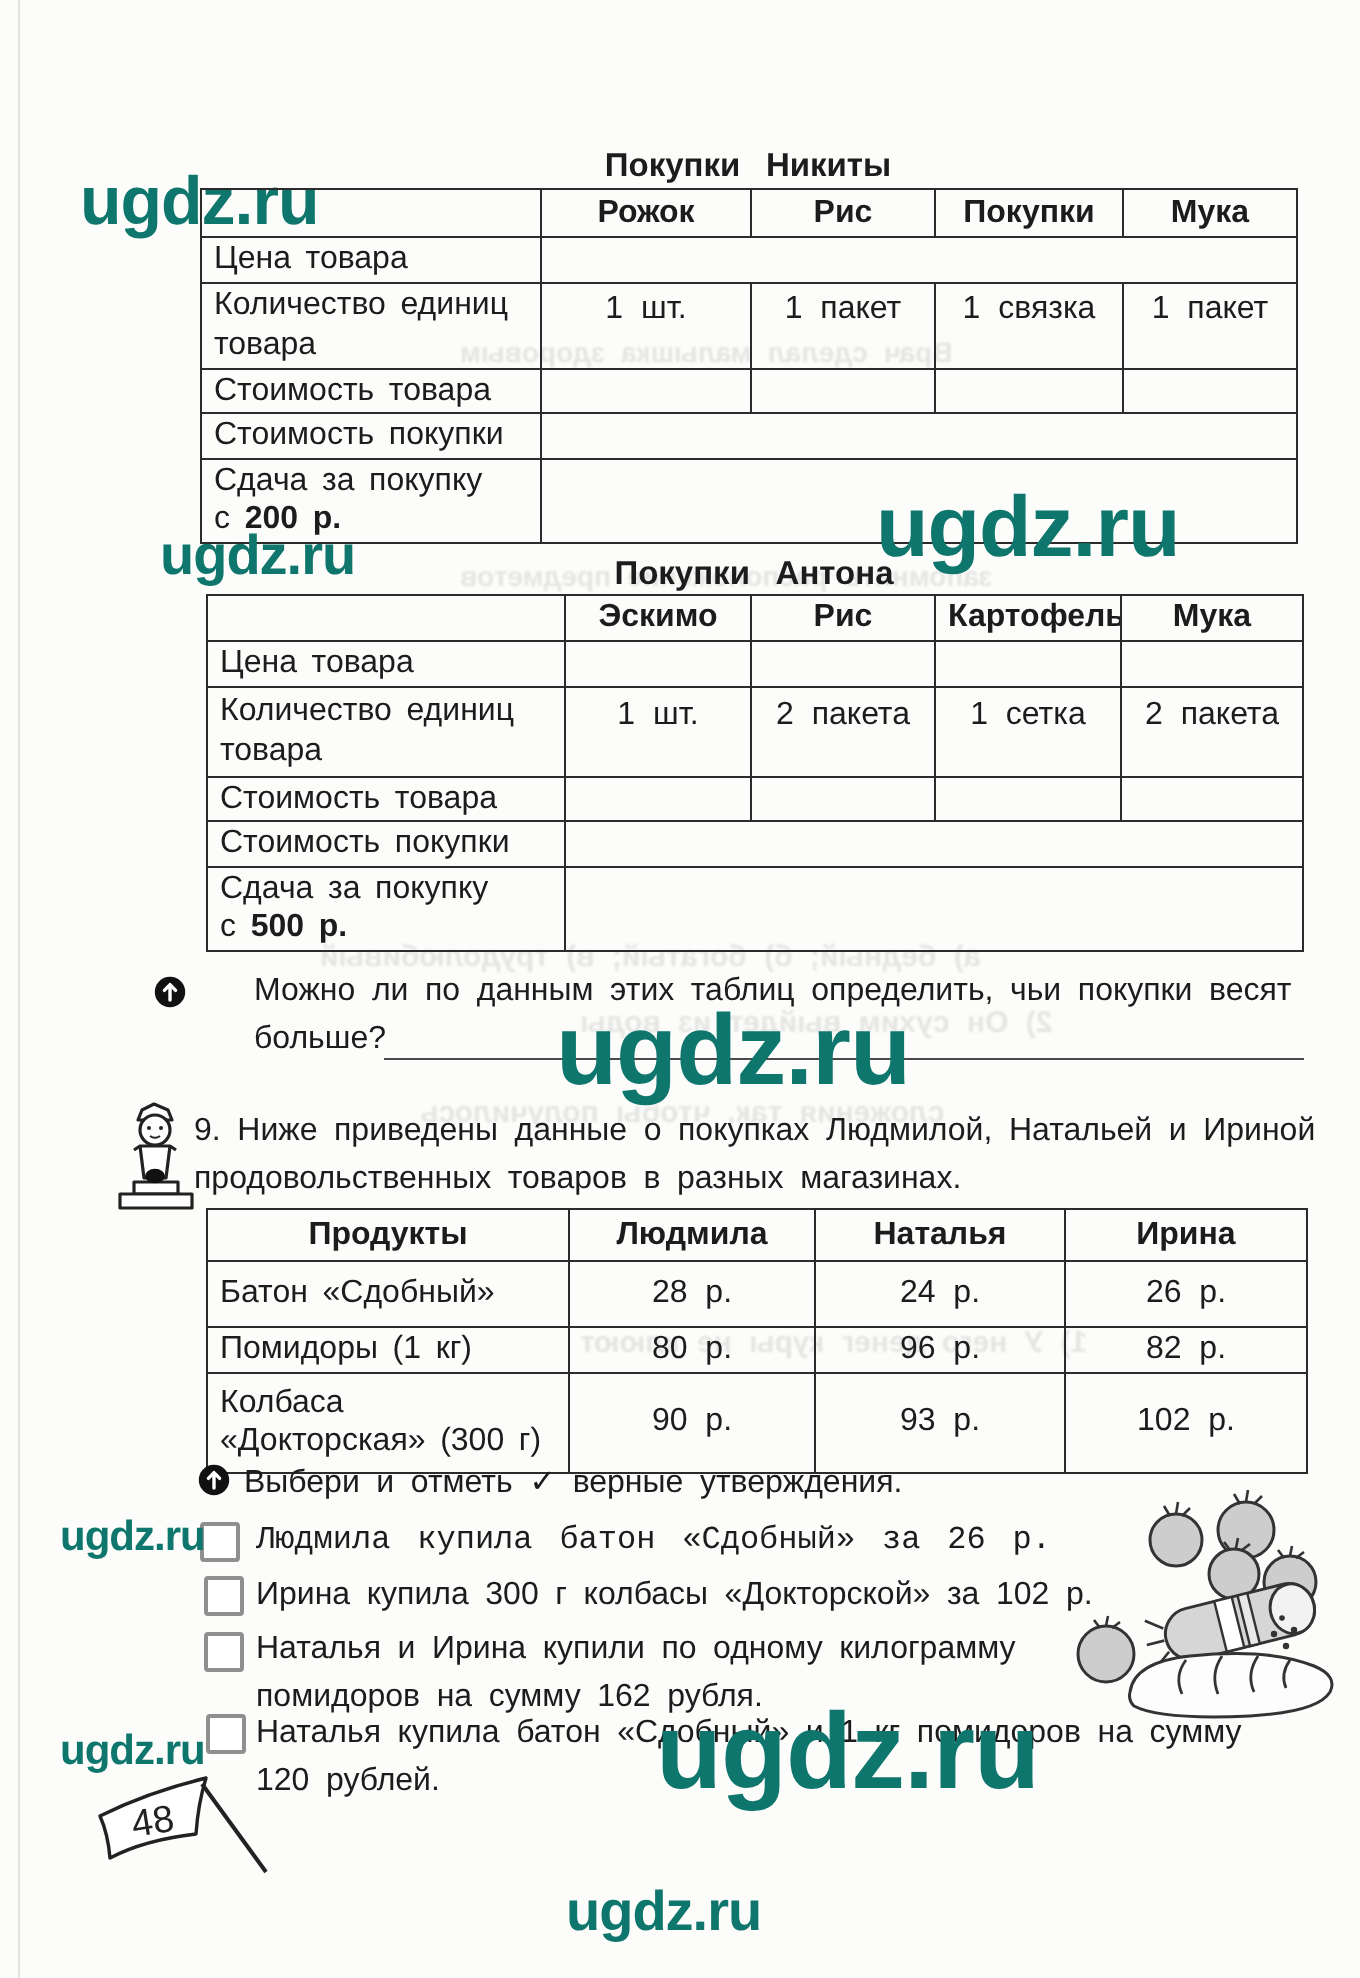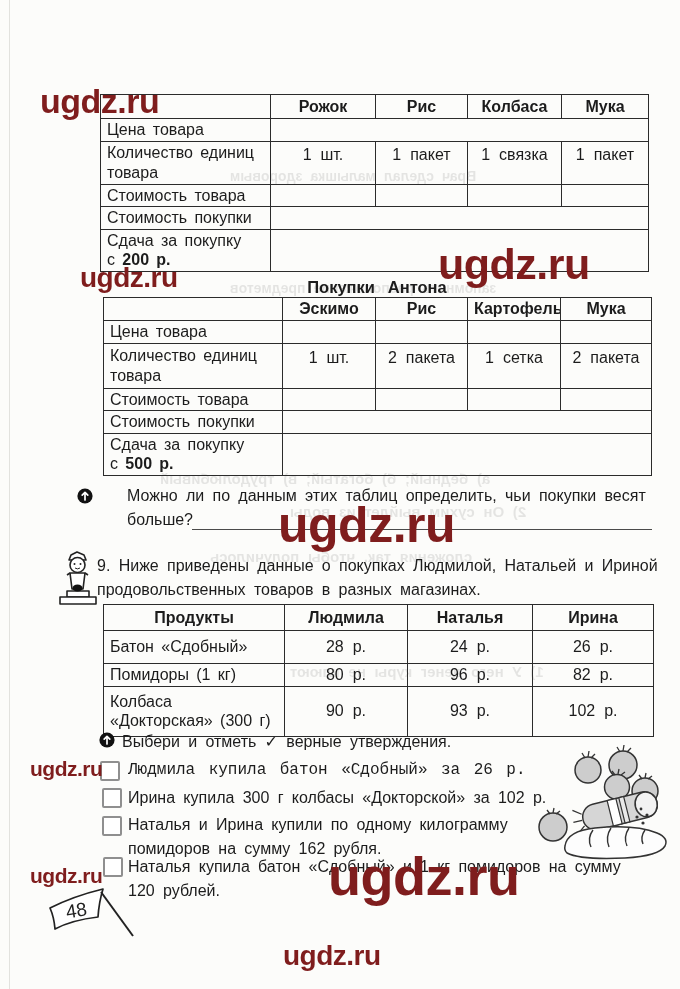--- a/index.html
+++ b/index.html
@@ -2,21 +2,21 @@
 <html><head>
 <meta charset="utf-8">
 <style>
   html,body{margin:0;padding:0;background:#e8e8e6;}
   .page{
     position:relative;width:680px;height:989px;margin:0 auto;
     background:#fcfcfa;overflow:hidden;
     font-family:"Liberation Sans",sans-serif;color:#1c1c1c;
   }
   .abs{position:absolute;}
-  .wm{font-weight:bold;color:#7f1d1d;white-space:nowrap;letter-spacing:-0.5px;}
+  .wm{font-weight:bold;color:#0f766e;white-space:nowrap;letter-spacing:-0.5px;}
   .txt{font-size:16px;line-height:1.45;word-spacing:0.24em;white-space:nowrap;}
   .site-title{font-size:30px;font-weight:bold;letter-spacing:0.5px;}
   .tbl-title{font-size:16.5px;font-weight:bold;word-spacing:0.5em;}
   table.wb{border-collapse:collapse;table-layout:fixed;position:absolute;}
   table.wb td,table.wb th{
     border:1.6px solid #2b2b2b;font-size:16px;color:#1c1c1c;
     padding:1px 6px;vertical-align:middle;overflow:hidden;
     font-family:"Liberation Sans",sans-serif;
   }
   table.wb th{font-weight:bold;text-align:center;word-spacing:0.15em;}
@@ -43,35 +43,36 @@
   <div class="bleed" style="left:230px;top:168px;font-size:14px;">Врач сделал малышка здоровым</div>
   <div class="bleed" style="left:230px;top:280px;font-size:14px;">запомнить расположение предметов</div>
   <div class="bleed" style="left:160px;top:470px;font-size:15px;">а) бедный;    б) богатый;    в) трудолюбивый</div>
   <div class="bleed" style="left:290px;top:503px;font-size:15px;">2) Он сухим выйдет из воды</div>
   <div class="bleed" style="left:210px;top:548px;font-size:15px;">сложения так, чтобы получилось</div>
   <div class="bleed" style="left:290px;top:663px;font-size:15px;">1) У него денег куры не клюют</div>
 
 
   <div class="abs wm" style="left:40px;top:82px;font-size:34px;">ugdz.ru</div>
 
+  <div class="abs tbl-title" style="left:100px;width:548px;top:74px;text-align:center;">Покупки Никиты</div>
 
   <table class="wb" style="left:100px;top:94px;width:548px;">
     <colgroup>
         <col style="width:170px">
         <col style="width:105px">
         <col style="width:92px">
         <col style="width:94px">
         <col style="width:87px">
       </colgroup>
     <tbody>
         <tr style="height:24px;">
       <th></th>
       <th>Рожок</th>
       <th>Рис</th>
-      <th>Колбаса</th>
+      <th>Покупки</th>
       <th>Мука</th>
     </tr>
     <tr style="height:19px;">
       <td class="lbl">Цена товара</td>
       <td colspan="4"></td>
     </tr>
     <tr style="height:43px;">
       <td class="lbl">Количество единиц товара</td>
       <td class="val" style="vertical-align:top;padding-top:4px;">1 шт.</td>
       <td class="val" style="vertical-align:top;padding-top:4px;">1 пакет</td>

